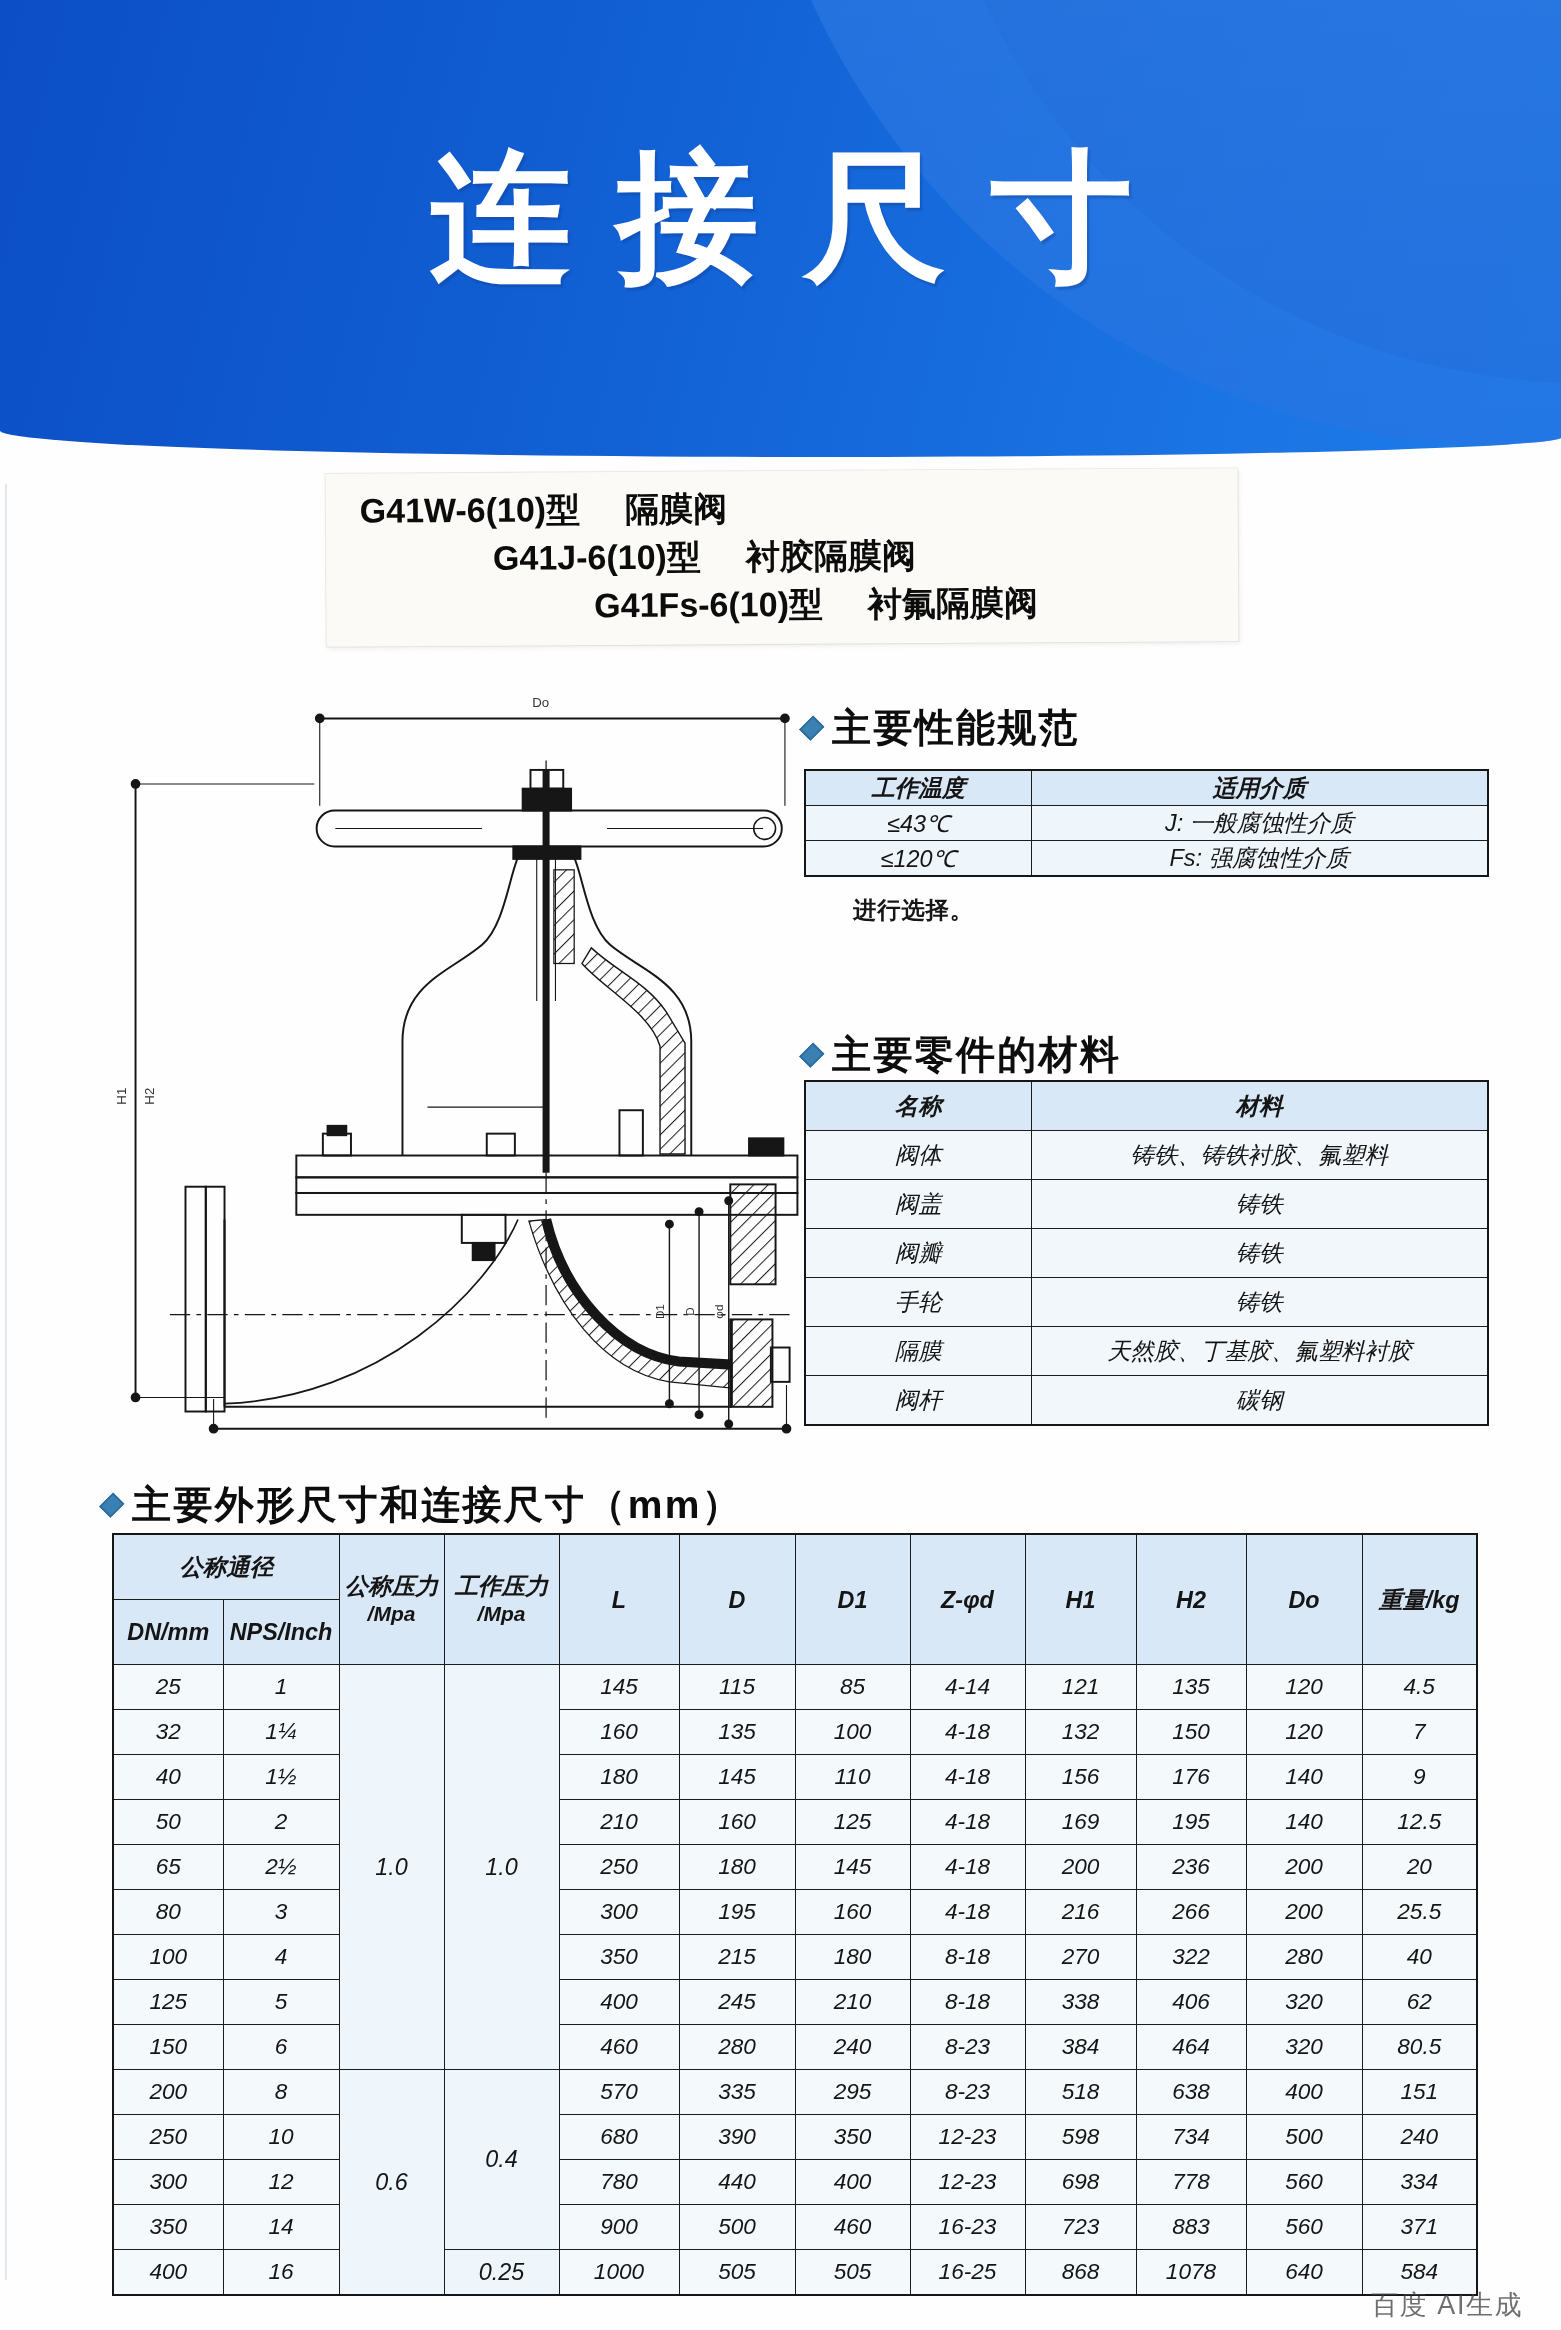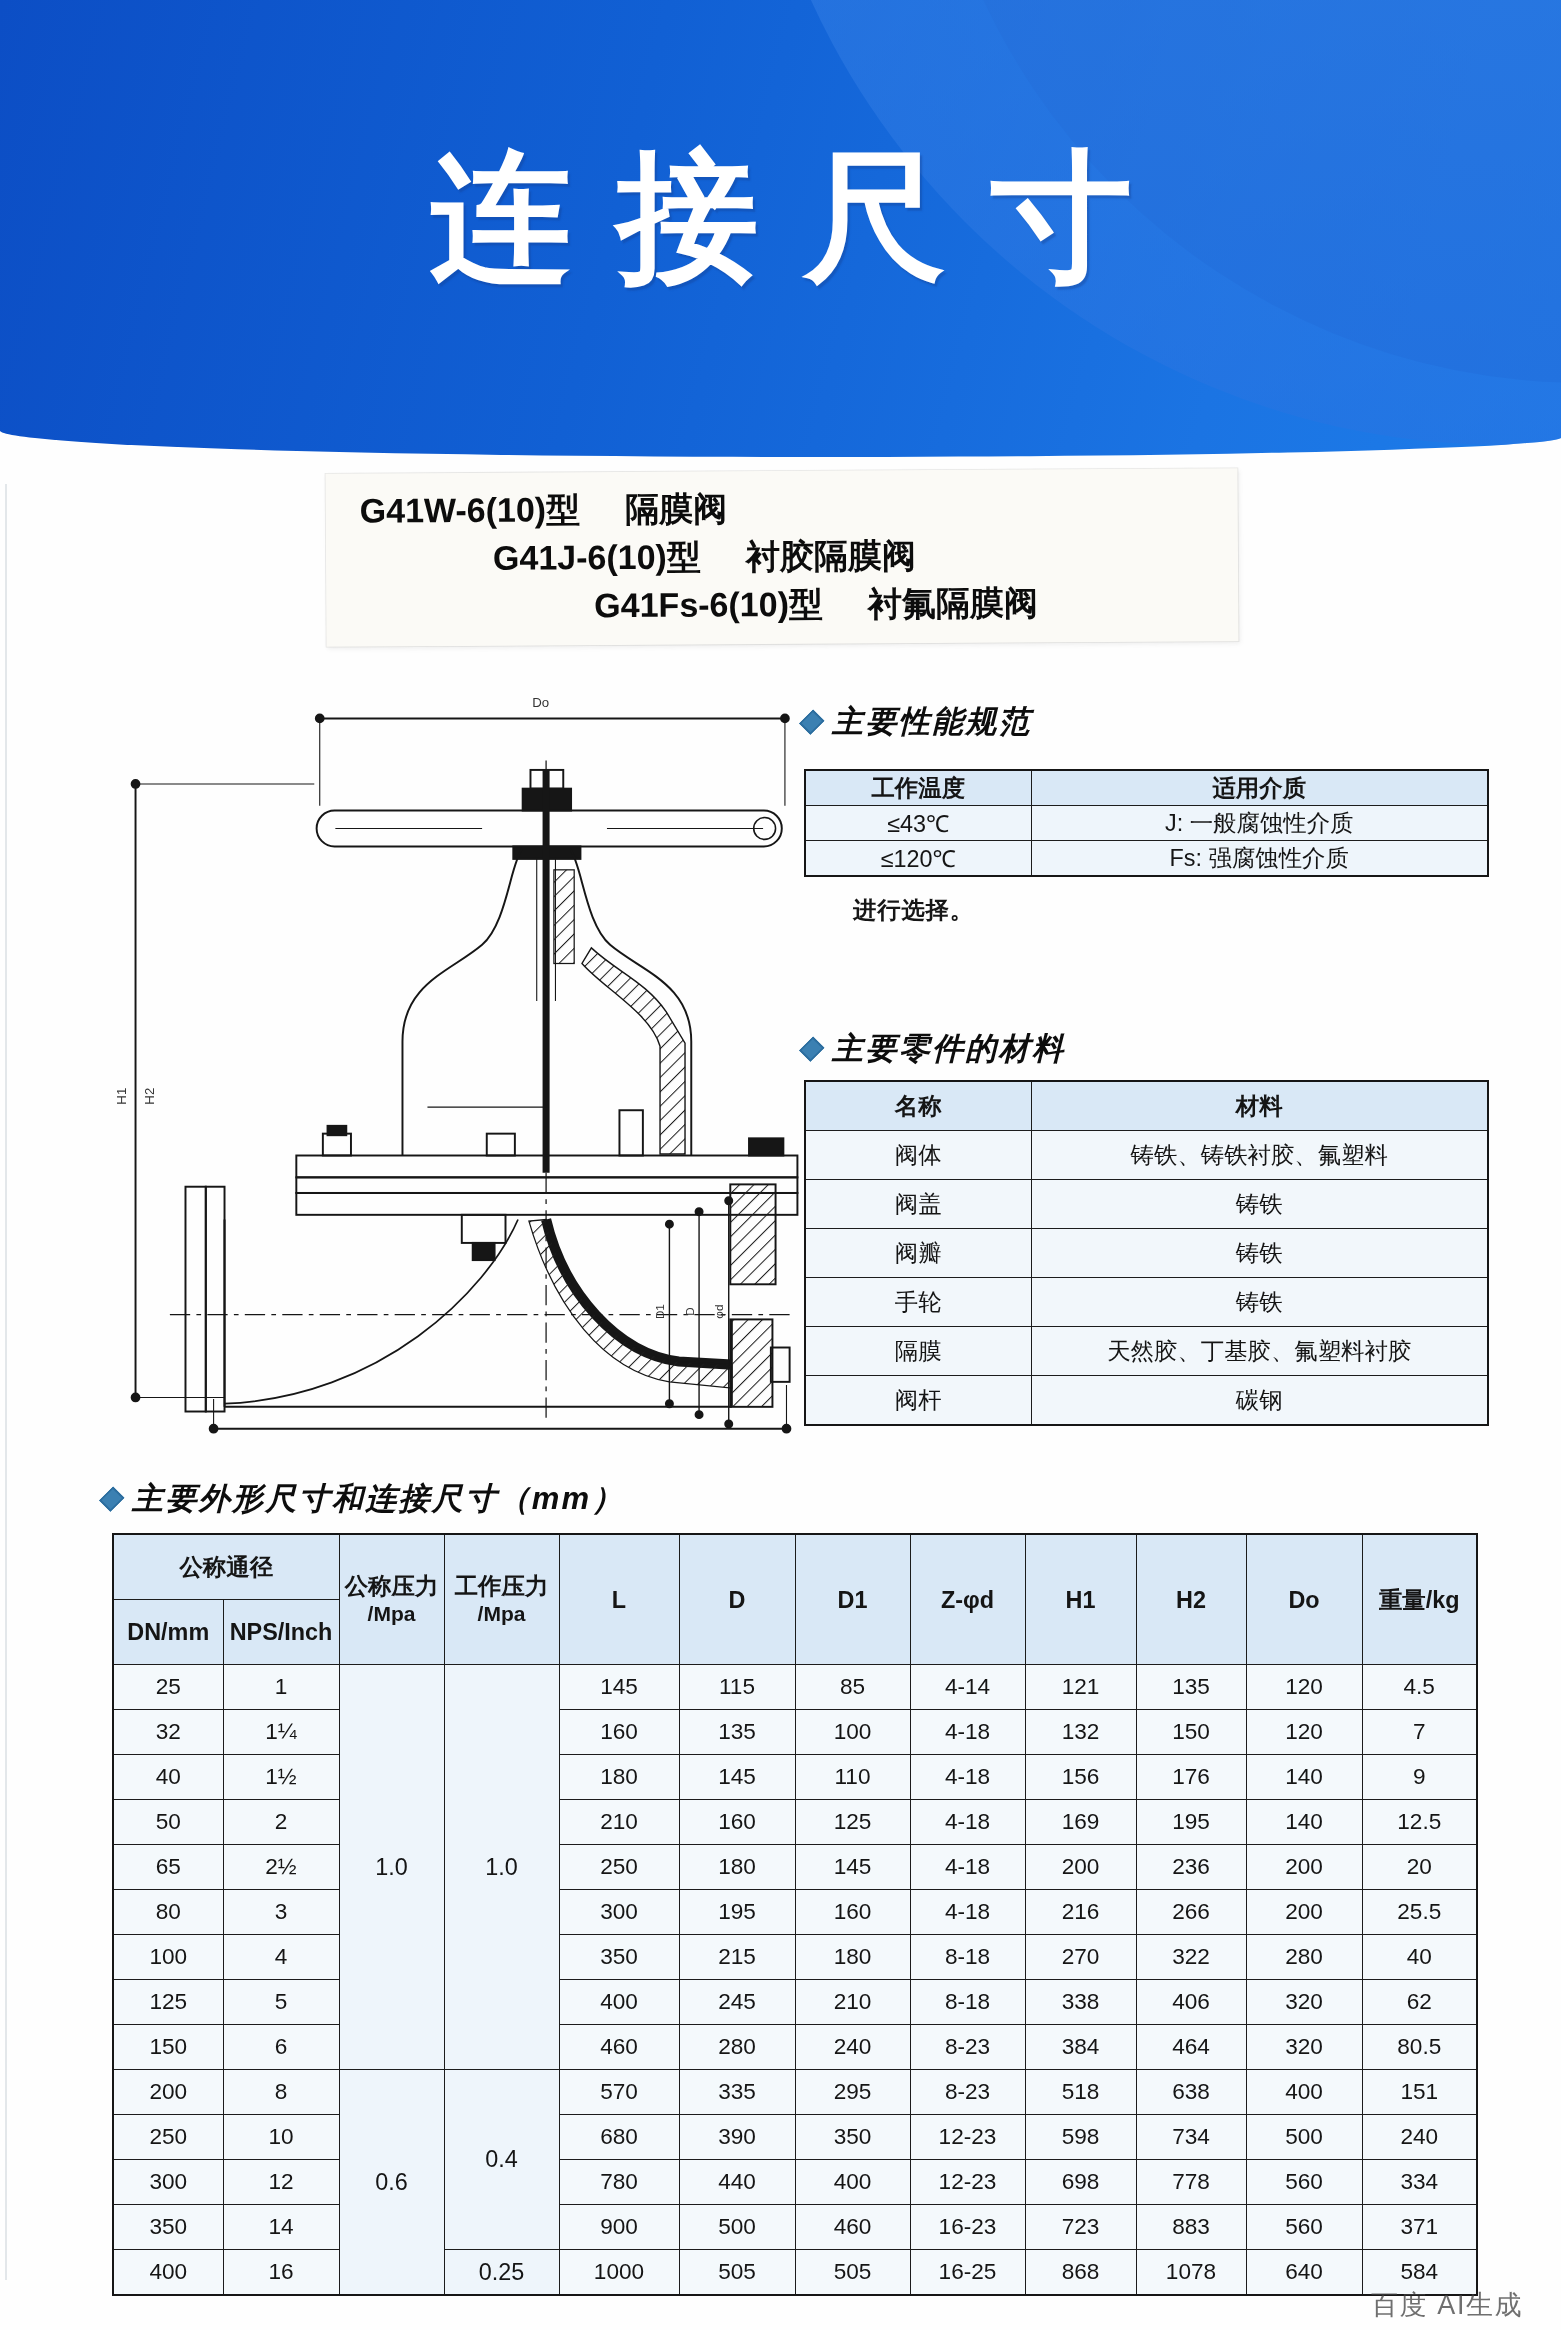--- a/index.html
+++ b/index.html
@@ -37,30 +37,30 @@
   .model-line.l1{margin-left:14px;}
   .model-line.l2{margin-left:147px;}
   .model-line.l3{margin-left:248px;}
   .model-gap{display:inline-block;width:45px;}
   
   .sec-head{position:absolute;display:flex;align-items:center;gap:12.5px;}
   .diamond{
     width:15.6px;height:15.6px;background:#3b80b2;transform:rotate(45deg) scale(1,1.25);
     flex:0 0 auto;box-shadow:inset 0 0 0 1.6px #2c6d9e;
   }
-  .sec-head .txt{font-size:31px;font-weight:700;color:#0d0d0d;letter-spacing:2.3px;font-style:italic;}
+  .sec-head .txt{font-size:39px;font-weight:700;color:#0d0d0d;letter-spacing:2.3px;}
   
   table{border-collapse:collapse;table-layout:fixed;}
   .dtab{position:absolute;background:#f3f8fc;}
   .dtab th,.dtab td{
     border:1.6px solid #1c1c1c;text-align:center;vertical-align:middle;
     font-size:23.4px;color:#151515;padding:0 4.7px;overflow:hidden;
   }
   .dtab th{background:#d9e8f6;font-weight:700;}
-  .dtab{border:2.3px solid #161616;}
+  .dtab{border:2.3px solid #161616;font-style:italic;}
   
   .tbl-perf{left:804px;top:769px;width:683px;}
   .tbl-perf th{height:34px;}
   .tbl-perf td{height:34px;background:#eef5fb;}
   .tbl-mat{left:804px;top:1080px;width:683px;}
   .tbl-mat th{height:48px;}
   .tbl-mat td{height:48px;background:#f2f7fb;}
   .note{
     position:absolute;left:806px;top:892px;width:691px;
     font-size:23.4px;font-weight:700;color:#161616;line-height:37px;letter-spacing:0.8px;

